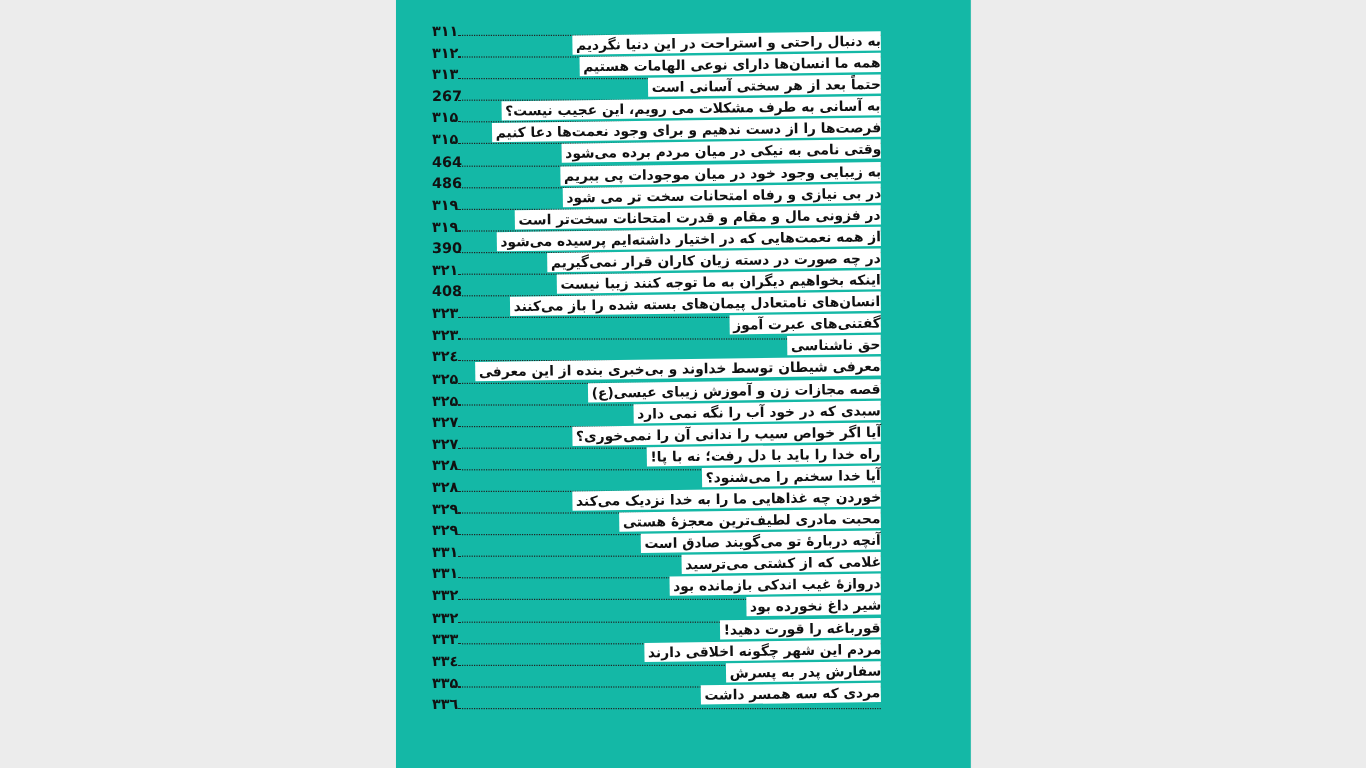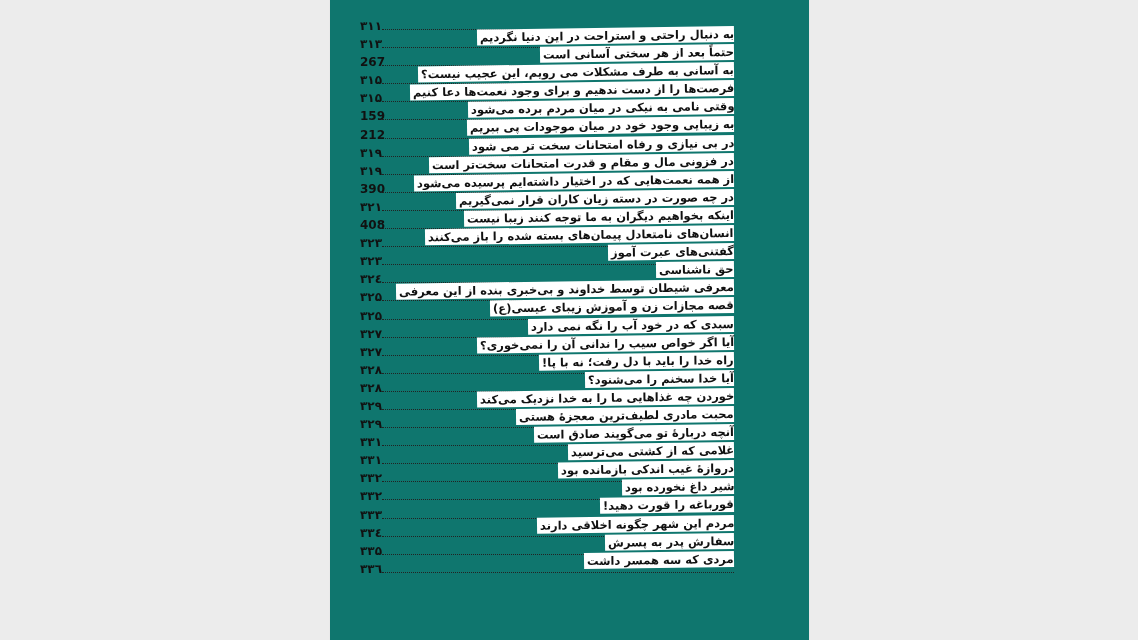--- a/index.html
+++ b/index.html
@@ -4,21 +4,21 @@
   <style>
     html, body { margin: 0; padding: 0; }
     body {
       width: 1138px; height: 640px; overflow: hidden;
       background: #ececec;
       font-family: "DejaVu Sans", sans-serif;
       position: relative;
     }
     .page {
       position: absolute; left: 330px; top: 0; width: 479px; height: 640px;
-      background: #0f766e;
+      background: #14b8a6;
       box-shadow: 0 0 1px #dcdcdc;
       overflow: hidden;
     }
     .toc {
       position: absolute; left: 30px; top: 17px; width: 374px;
     }
     .row {
       position: relative; height: 18.1px;
     }
     .pn {
@@ -44,46 +44,51 @@
 
 <div class="page">
   <div class="toc" id="toc">
       <div class="row">
         <span class="leader"></span>
         <span class="pn">۳۱۱</span>
         <span class="title">به دنبال راحتی و استراحت در این دنیا نگردیم</span>
       </div>
       <div class="row">
         <span class="leader"></span>
+        <span class="pn">۳۱۲</span>
+        <span class="title">همه ما انسان‌ها دارای نوعی الهامات هستیم</span>
+      </div>
+      <div class="row">
+        <span class="leader"></span>
         <span class="pn">۳۱۳</span>
         <span class="title">حتماً بعد از هر سختی آسانی است</span>
       </div>
       <div class="row">
         <span class="leader"></span>
         <span class="pn">267</span>
         <span class="title">به آسانی به طرف مشکلات می رویم، این عجیب نیست؟</span>
       </div>
       <div class="row">
         <span class="leader"></span>
         <span class="pn">۳۱۵</span>
         <span class="title">فرصت‌ها را از دست ندهیم و برای وجود نعمت‌ها دعا کنیم</span>
       </div>
       <div class="row">
         <span class="leader"></span>
         <span class="pn">۳۱۵</span>
         <span class="title">وقتی نامی به نیکی در میان مردم برده می‌شود</span>
       </div>
       <div class="row">
         <span class="leader"></span>
-        <span class="pn">159</span>
+        <span class="pn">464</span>
         <span class="title">به زیبایی وجود خود در میان موجودات پی ببریم</span>
       </div>
       <div class="row">
         <span class="leader"></span>
-        <span class="pn">212</span>
+        <span class="pn">486</span>
         <span class="title">در بی نیازی و رفاه امتحانات سخت تر می شود</span>
       </div>
       <div class="row">
         <span class="leader"></span>
         <span class="pn">۳۱۹</span>
         <span class="title">در فزونی مال و مقام و قدرت امتحانات سخت‌تر است</span>
       </div>
       <div class="row">
         <span class="leader"></span>
         <span class="pn">۳۱۹</span>

